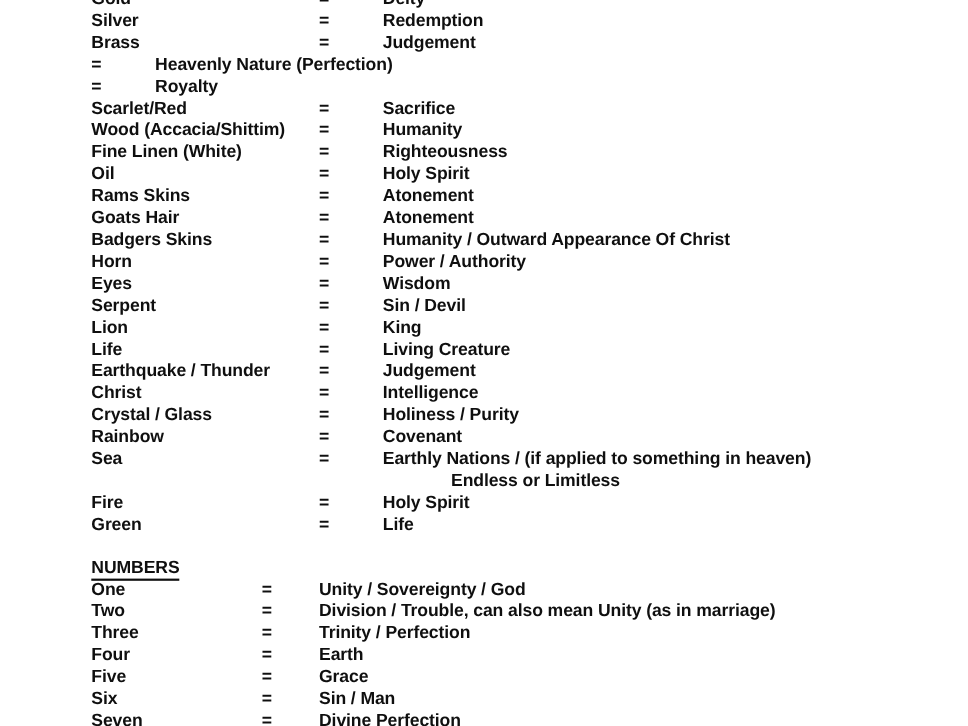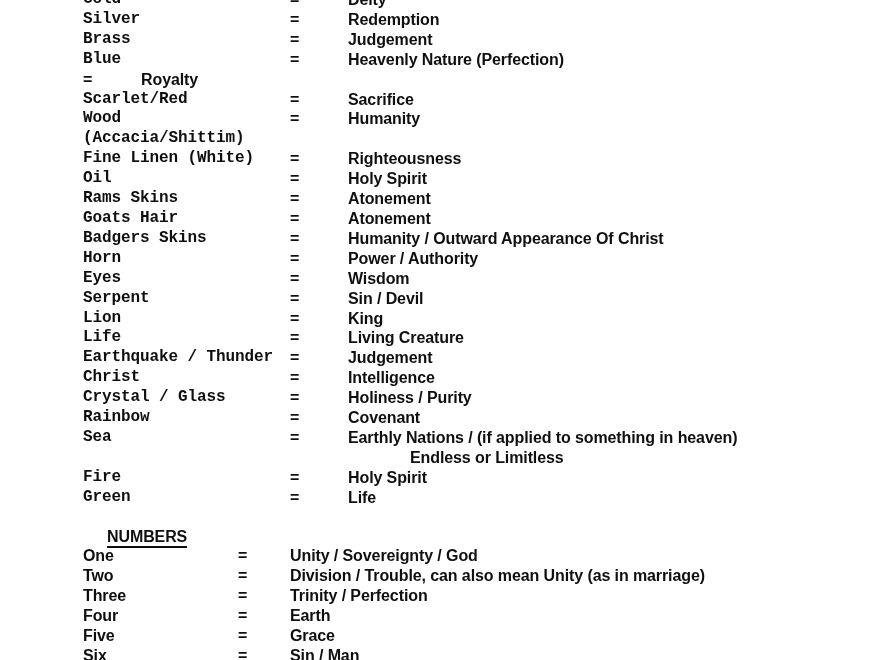--- a/index.html
+++ b/index.html
@@ -30,28 +30,27 @@
     align-items: flex-start;
   }
   .term, .eq {
     flex: none;
     white-space: pre-wrap;
   }
   .meaning {
     flex: 1;
     white-space: pre-wrap;
   }
-  .sec-symbols .term { width: 207px; font-family: Liberation Mono, monospace; }
+  .sec-symbols .term { width: 207px; }
   .sec-symbols .eq   { width: 58px; }
   .sec-numbers .term { width: 155px; }
   .sec-numbers .eq   { width: 52px; }
   .sec-numbers { margin-top: 19px; }
   .heading {
     height: 19.9px;
-    margin-left: 24px;
   }
   .heading > span {
     display: inline-block;
     line-height: 16.5px;
     border-bottom: 2.5px solid #0f0f0f;
     padding-bottom: 1px;
   }
   .meaning .cont {
     display: block;
     padding-left: 62px;
@@ -72,21 +71,20 @@
         <span class="term">Silver</span>
         <span class="eq">=</span>
         <span class="meaning"><span>Redemption</span></span>
       </div>
       <div class="row">
         <span class="term">Brass</span>
         <span class="eq">=</span>
         <span class="meaning"><span>Judgement</span></span>
       </div>
       <div class="row">
-        <span class="term">Blue</span>
         <span class="eq">=</span>
         <span class="meaning"><span>Heavenly Nature (Perfection)</span></span>
       </div>
       <div class="row">
         <span class="eq">=</span>
         <span class="meaning"><span>Royalty</span></span>
       </div>
       <div class="row">
         <span class="term">Scarlet/Red</span>
         <span class="eq">=</span>

